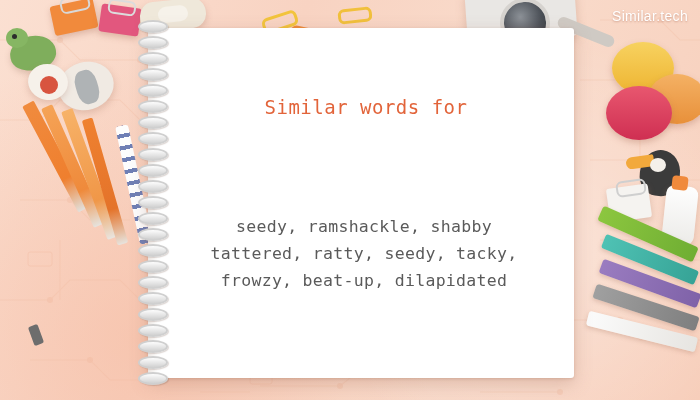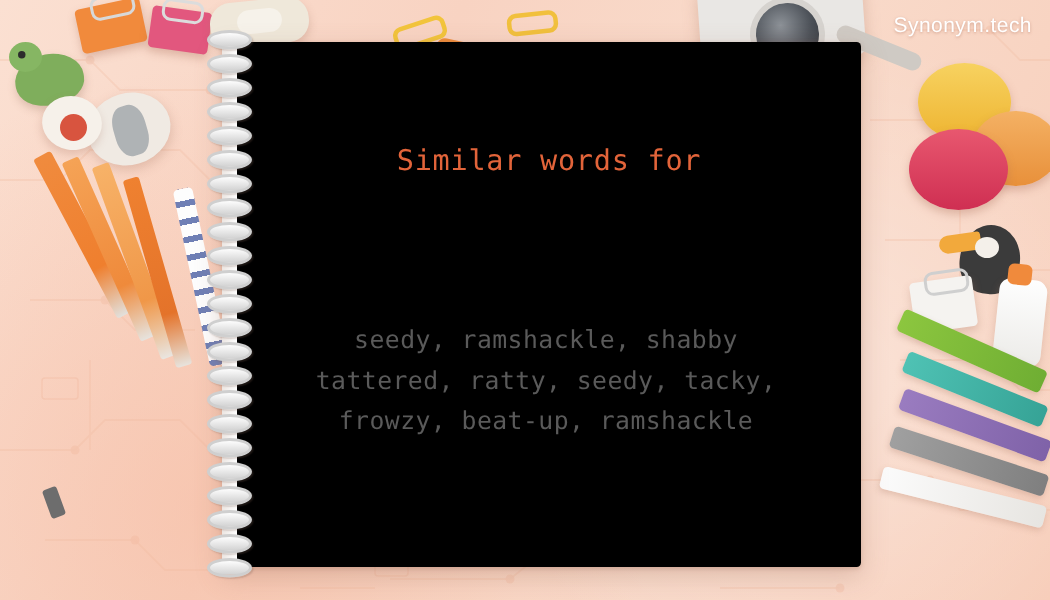--- a/index.html
+++ b/index.html
@@ -36,21 +36,21 @@
     opacity: 0.35;
   }
 
   
   .notebook {
     position: absolute;
     left: 148px;
     top: 28px;
     width: 426px;
     height: 350px;
-    background: #000000;
+    background: #ffffff;
     border-radius: 3px;
     box-shadow: 0 6px 18px rgba(160,110,90,0.30), 0 1px 3px rgba(150,100,80,0.25);
   }
   .page-edge {
     position: absolute;
     left: 0; top: 0; bottom: 0;
     width: 10px;
     background: linear-gradient(90deg, #ece6e2 0%, #ffffff 100%);
   }
   .spiral {
@@ -253,21 +253,21 @@
   <div class="notebook">
     <div class="page-edge"></div>
 
     <div class="note-text">
       <div class="title-l1">Similar words for</div>
     </div>
 
     <div class="syn-list">
       <div>seedy, ramshackle, shabby</div>
       <div>tattered, ratty, seedy, tacky,</div>
-      <div>frowzy, beat-up, ramshackle</div>
+      <div>frowzy, beat-up, dilapidated</div>
     </div>
   </div>
 
   <div class="spiral">
     <div class="ring" style="top:0px"></div>
     <div class="ring" style="top:16px"></div>
     <div class="ring" style="top:32px"></div>
     <div class="ring" style="top:48px"></div>
     <div class="ring" style="top:64px"></div>
     <div class="ring" style="top:80px"></div>
@@ -283,15 +283,15 @@
     <div class="ring" style="top:240px"></div>
     <div class="ring" style="top:256px"></div>
     <div class="ring" style="top:272px"></div>
     <div class="ring" style="top:288px"></div>
     <div class="ring" style="top:304px"></div>
     <div class="ring" style="top:320px"></div>
     <div class="ring" style="top:336px"></div>
     <div class="ring" style="top:352px"></div>
   </div>
 
-  <div class="watermark">Synonym.tech</div>
+  <div class="watermark">Similar.tech</div>
 
 </div>
 
 </body></html>

